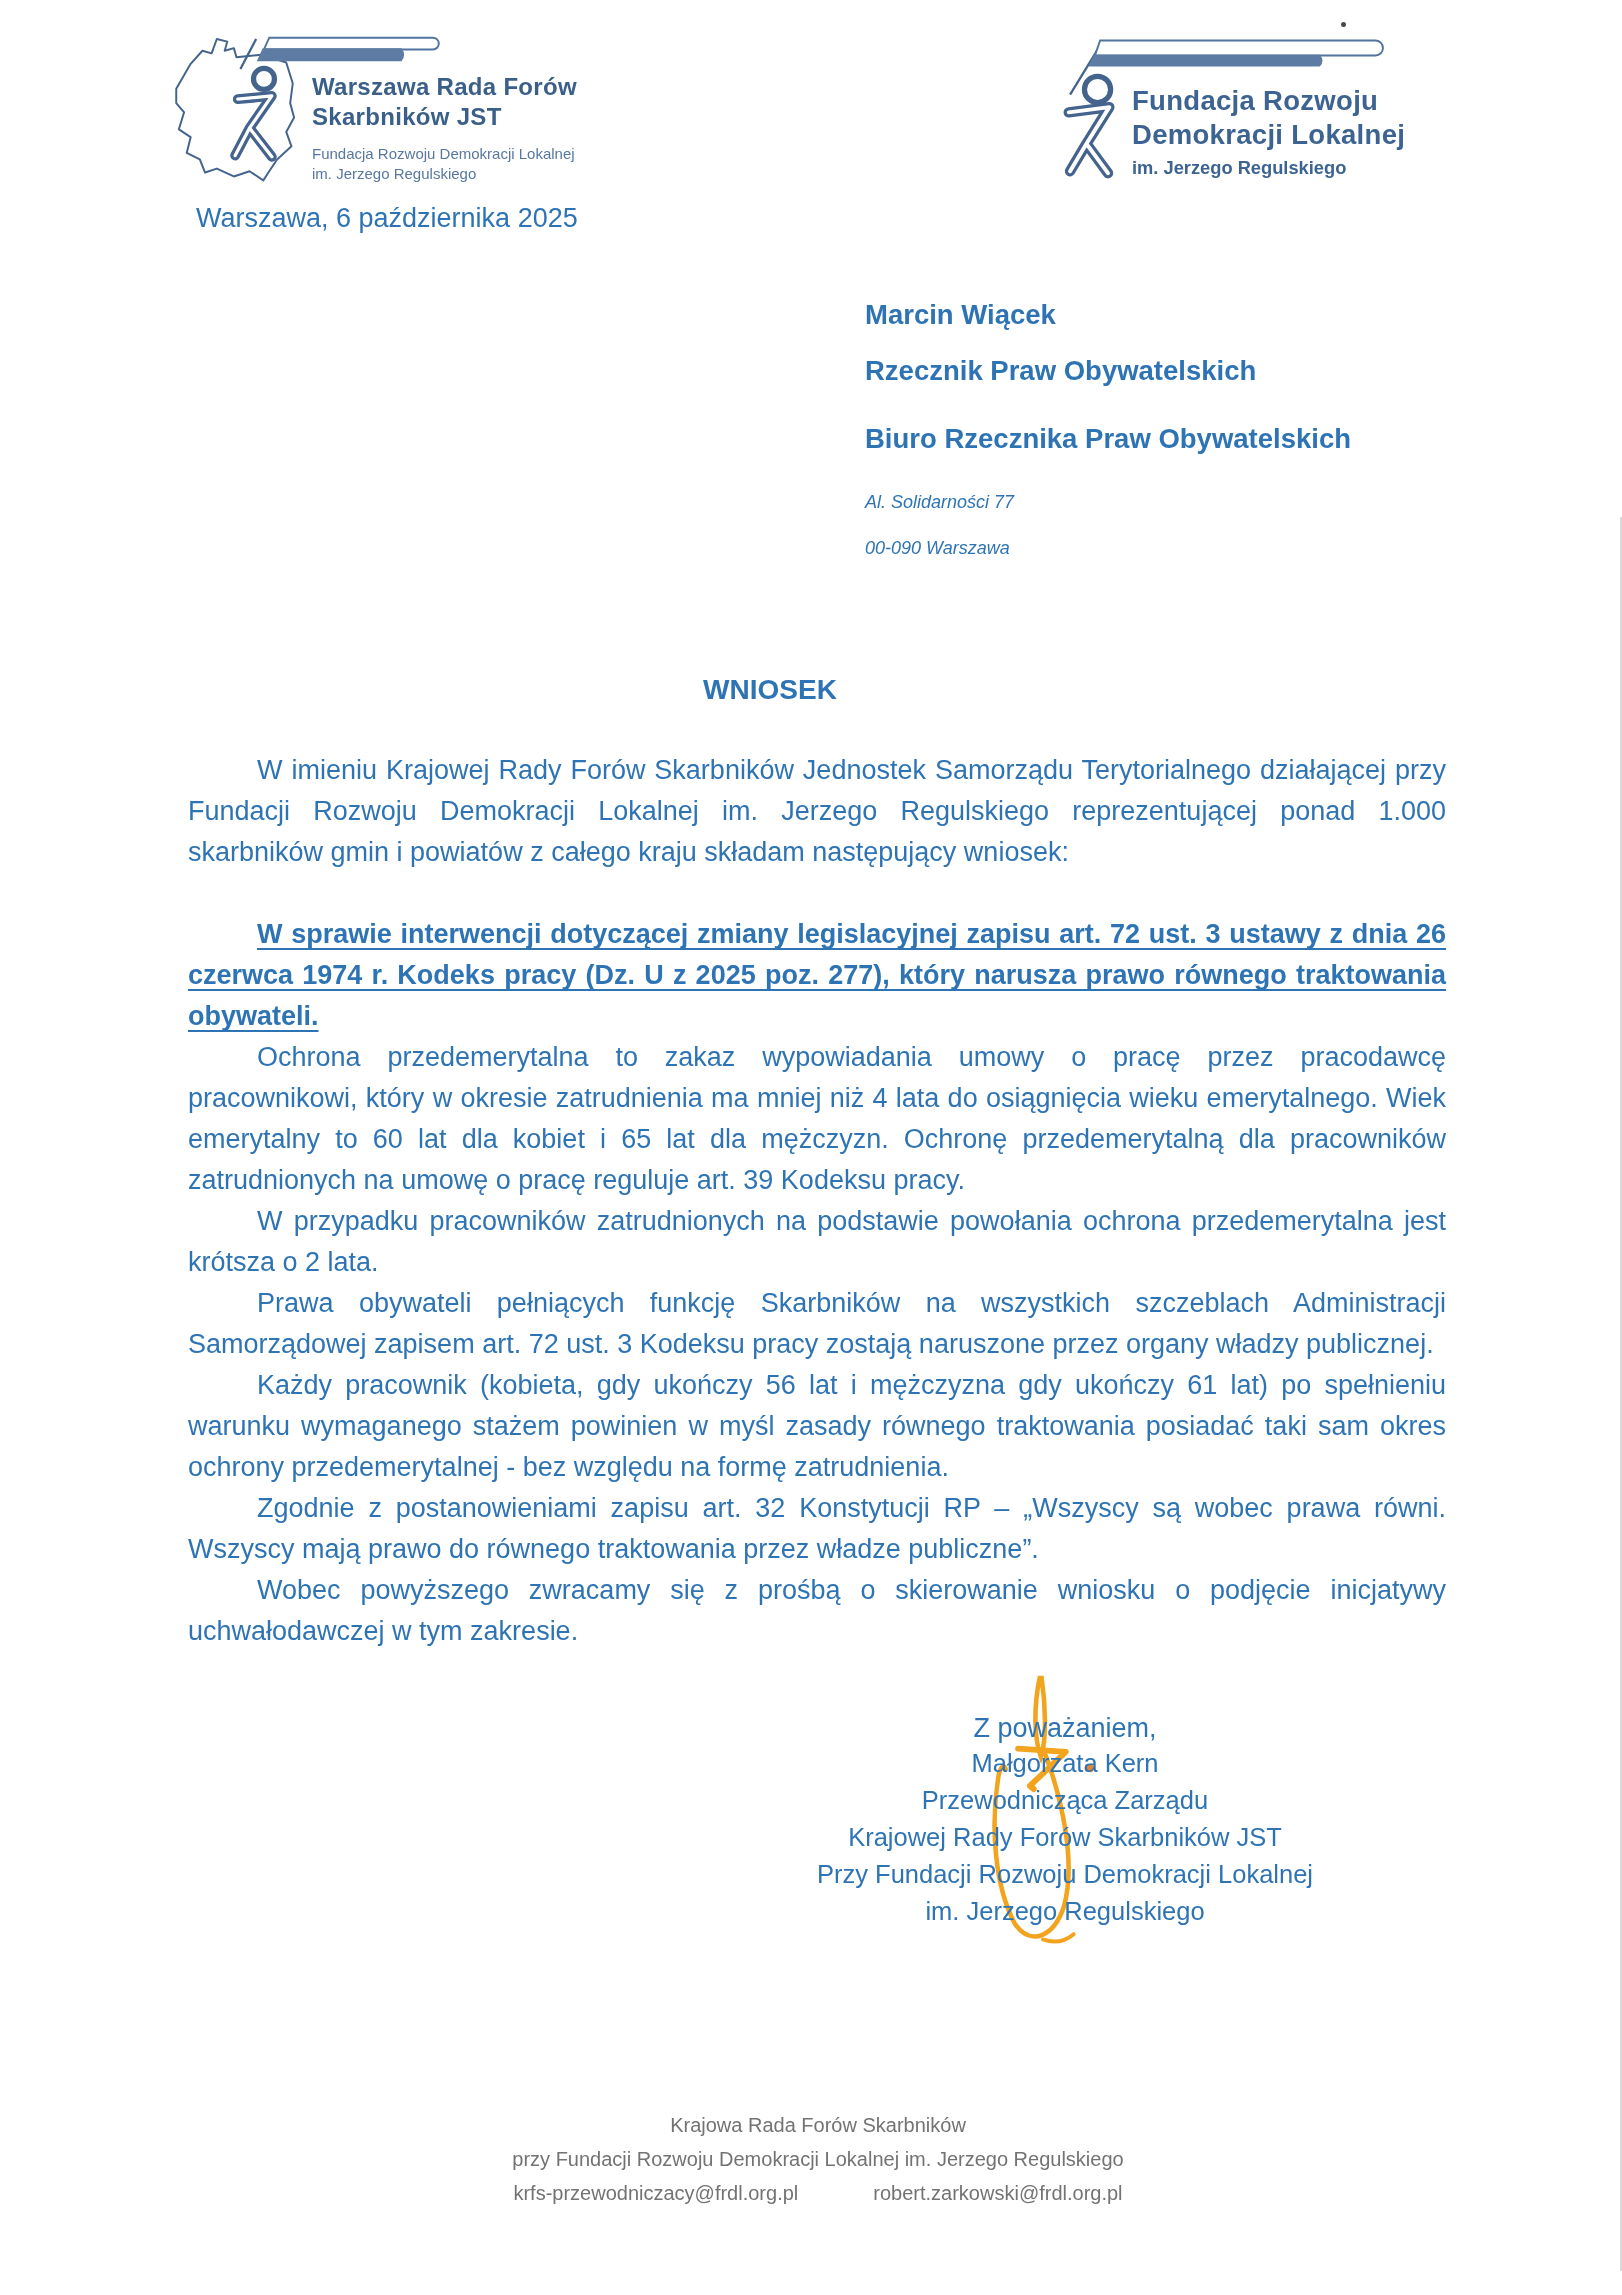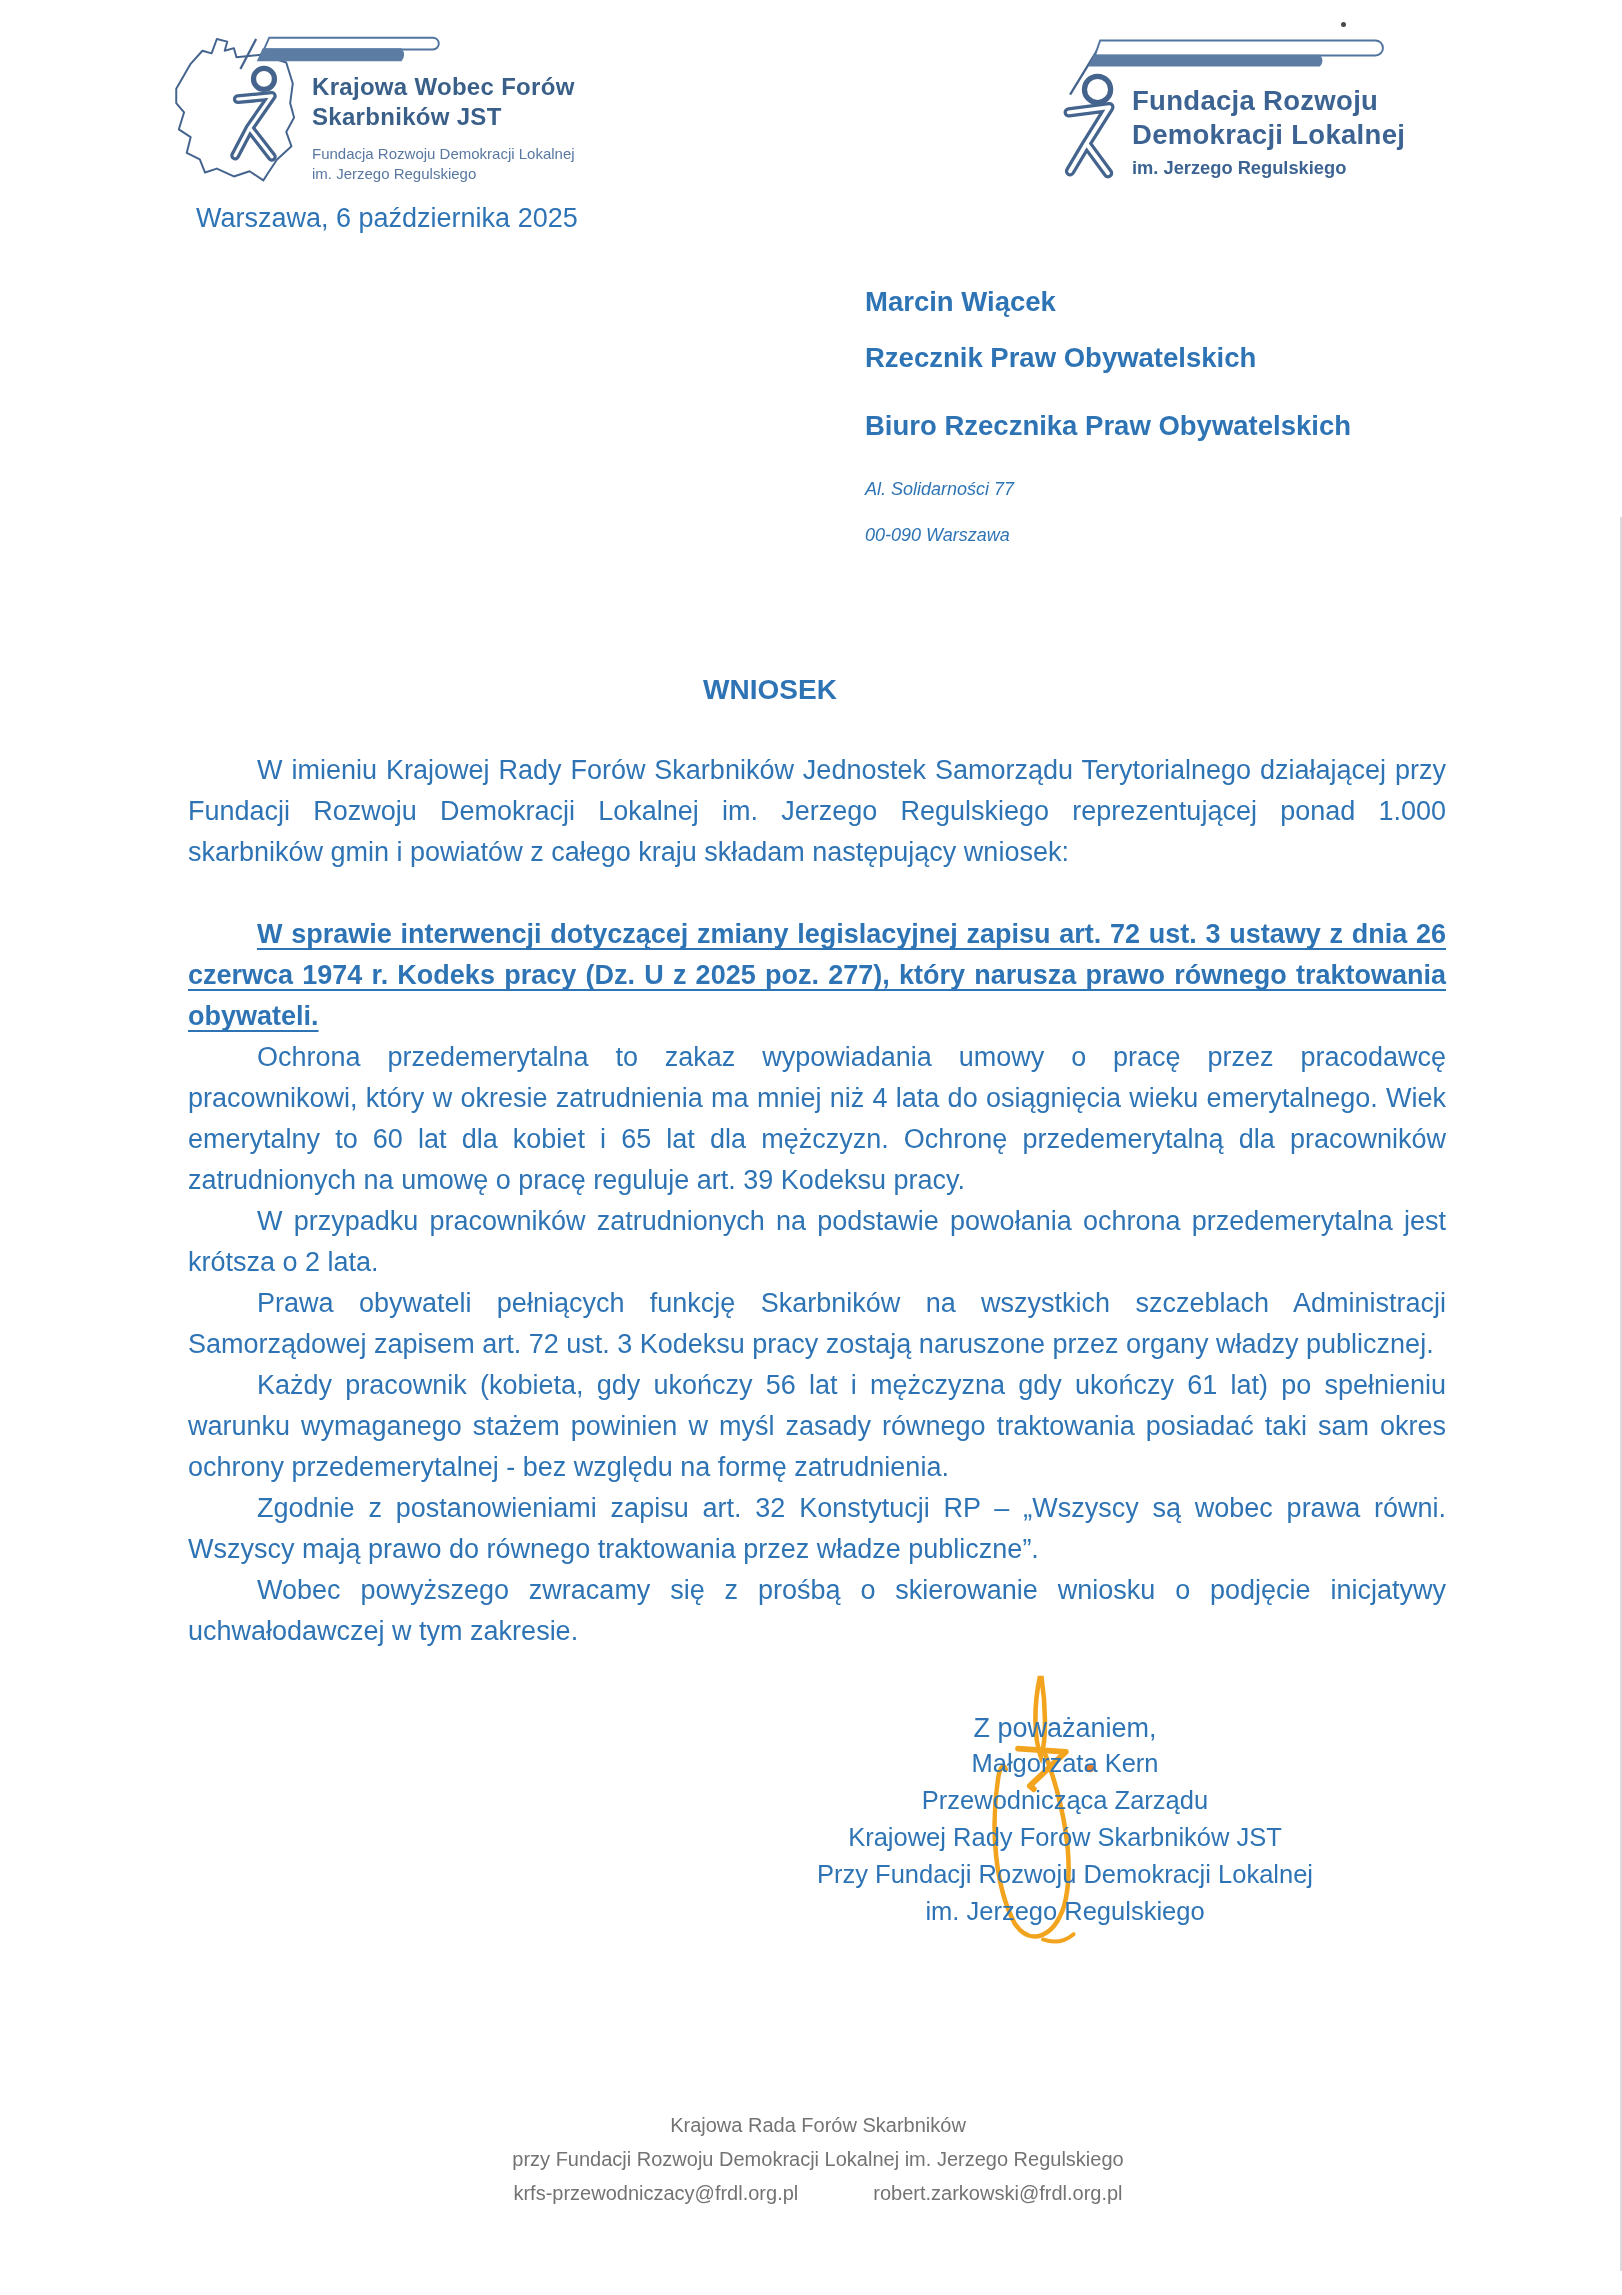--- a/index.html
+++ b/index.html
@@ -15,21 +15,21 @@
   .logo-left .lg-title{left:141px;top:41px;font-size:24px;line-height:30px;}
   .logo-right .lg-title{left:75px;top:58px;font-size:27.5px;line-height:34px;color:#3c6391;}
   .logo-left .lg-sub{position:absolute;left:141px;top:113px;font-size:15px;line-height:19.6px;color:#5878a0;}
   .logo-right .lg-sub{position:absolute;left:75px;top:131px;font-size:18.3px;font-weight:bold;color:#3c6391;}
   
   .date-line{position:absolute;left:196px;top:203px;font-size:27px;color:#2e74b5;}
   
   .recipient{position:absolute;left:865px;top:265px;color:#2e74b5;}
   .recipient .b{font-weight:bold;font-size:27.5px;line-height:38px;}
   .recipient .r{font-size:18px;line-height:38px;font-style:italic;}
-  .mt1{margin-top:18px;} .mt2{margin-top:18.3px;} .mt3{margin-top:29.4px;} .mt4{margin-top:25px;} .mt5{margin-top:7.9px;}
+  .mt1{margin-top:31px;} .mt2{margin-top:18.3px;} .mt3{margin-top:29.4px;} .mt4{margin-top:25px;} .mt5{margin-top:7.9px;}
   
   .doc-body{position:absolute;left:188px;top:660px;width:1258px;color:#2e74b5;}
   .doc-title{font-weight:bold;font-size:28px;text-align:center;position:relative;left:-47px;margin:14.4px 0 44px 0;}
   .doc-body p{margin:0;font-size:27px;line-height:41px;text-align:justify;text-indent:69px;}
   .gap-before{margin-top:41px !important;}
   .bold-underline{font-weight:bold;text-decoration:underline;text-decoration-thickness:2px;text-underline-offset:4.6px;}
   
   .closing{position:absolute;left:738px;top:1712px;width:654px;text-align:center;color:#2e74b5;}
   .closing .val{font-size:27px;line-height:33px;}
   .closing .names{font-size:25.5px;line-height:37px;}
@@ -60,21 +60,21 @@
       <path d="M150,10 H400 A9,9 0 0 1 400,28 H142 Z" fill="#ffffff" stroke="#51749f" stroke-width="3"></path>
 
       <path d="M140,26 H352 Q360,36 352,46 H131 Z" fill="#5d7ca3"></path>
 
       <circle cx="142" cy="73" r="16" fill="none" stroke="#44648e" stroke-width="8"></circle>
 
       <path d="M102,104 L154,99 L120,148 L154,192 M120,148 L98,190" fill="none" stroke="#44648e" stroke-width="15" stroke-linecap="round" stroke-linejoin="round"></path>
       <path d="M102,104 L154,99 L120,148 L154,192 M120,148 L98,190" fill="none" stroke="#ffffff" stroke-width="5" stroke-linecap="round" stroke-linejoin="round"></path>
     </svg>
     <div class="lg-title">
-      <div>Krajowa Wobec Forów</div>
+      <div>Warszawa Rada Forów</div>
       <div>Skarbników JST</div>
     </div>
     <div class="lg-sub">
       <div>Fundacja Rozwoju Demokracji Lokalnej</div>
       <div>im. Jerzego Regulskiego</div>
     </div>
   </div>
 
   <div class="logo-right">
     <svg class="logo-svg" width="340" height="157" viewBox="0 0 520 240">

